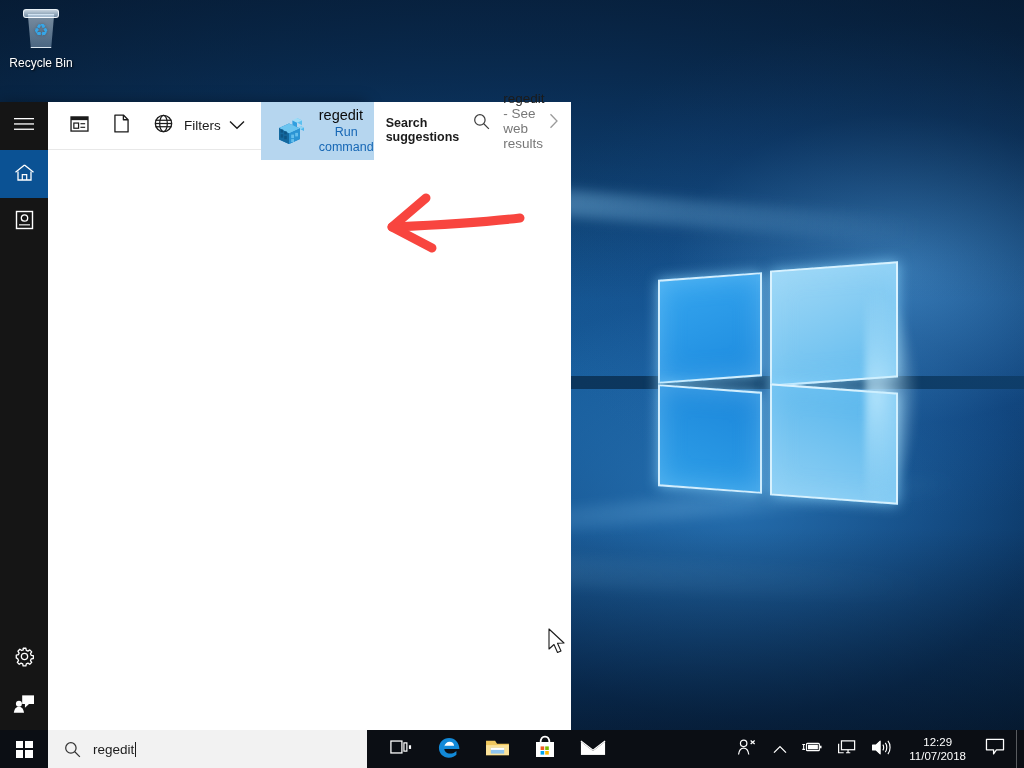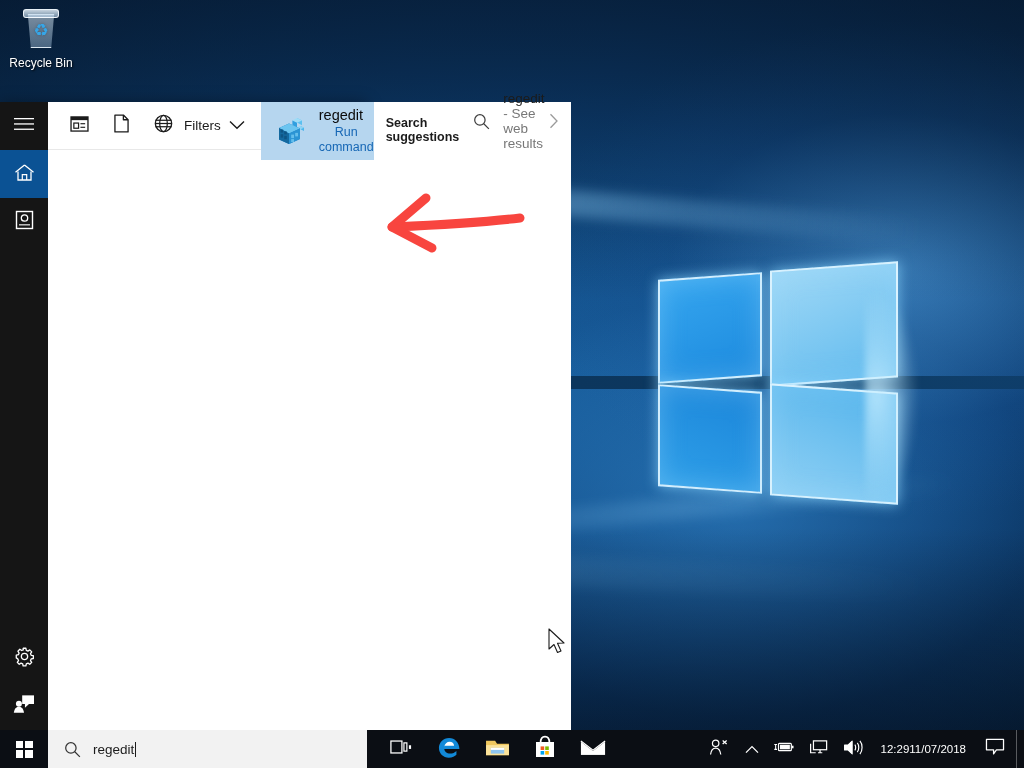--- a/index.html
+++ b/index.html
@@ -189,21 +189,21 @@
     display: flex; align-items: center; justify-content: center;
   }
   .tray-spacer { flex: 1 1 auto; }
   .tray { display: flex; align-items: center; height: 38px; gap: 0; padding-right: 2px; }
   .tray-item {
     height: 38px; display: flex; align-items: center; justify-content: center;
     color: #ffffff; padding: 0 7px;
   }
   .tray-people { padding: 0 10px 0 8px; }
   .clock {
-    display: flex; align-items: center; justify-content: center;
+    display: flex; flex-direction: column; align-items: center; justify-content: center;
     color: #ffffff; font-size: 11.5px; line-height: 14px; height: 38px;
     padding: 0 10px; min-width: 72px;
   }
   .action-center { padding: 0 11px 0 9px; }
   .show-desktop {
     width: 6px; height: 38px; border-left: 1px solid rgba(255,255,255,0.32);
   }
 
   
   .annot-arrow { position: absolute; left: 380px; top: 190px; width: 150px; height: 66px; }

